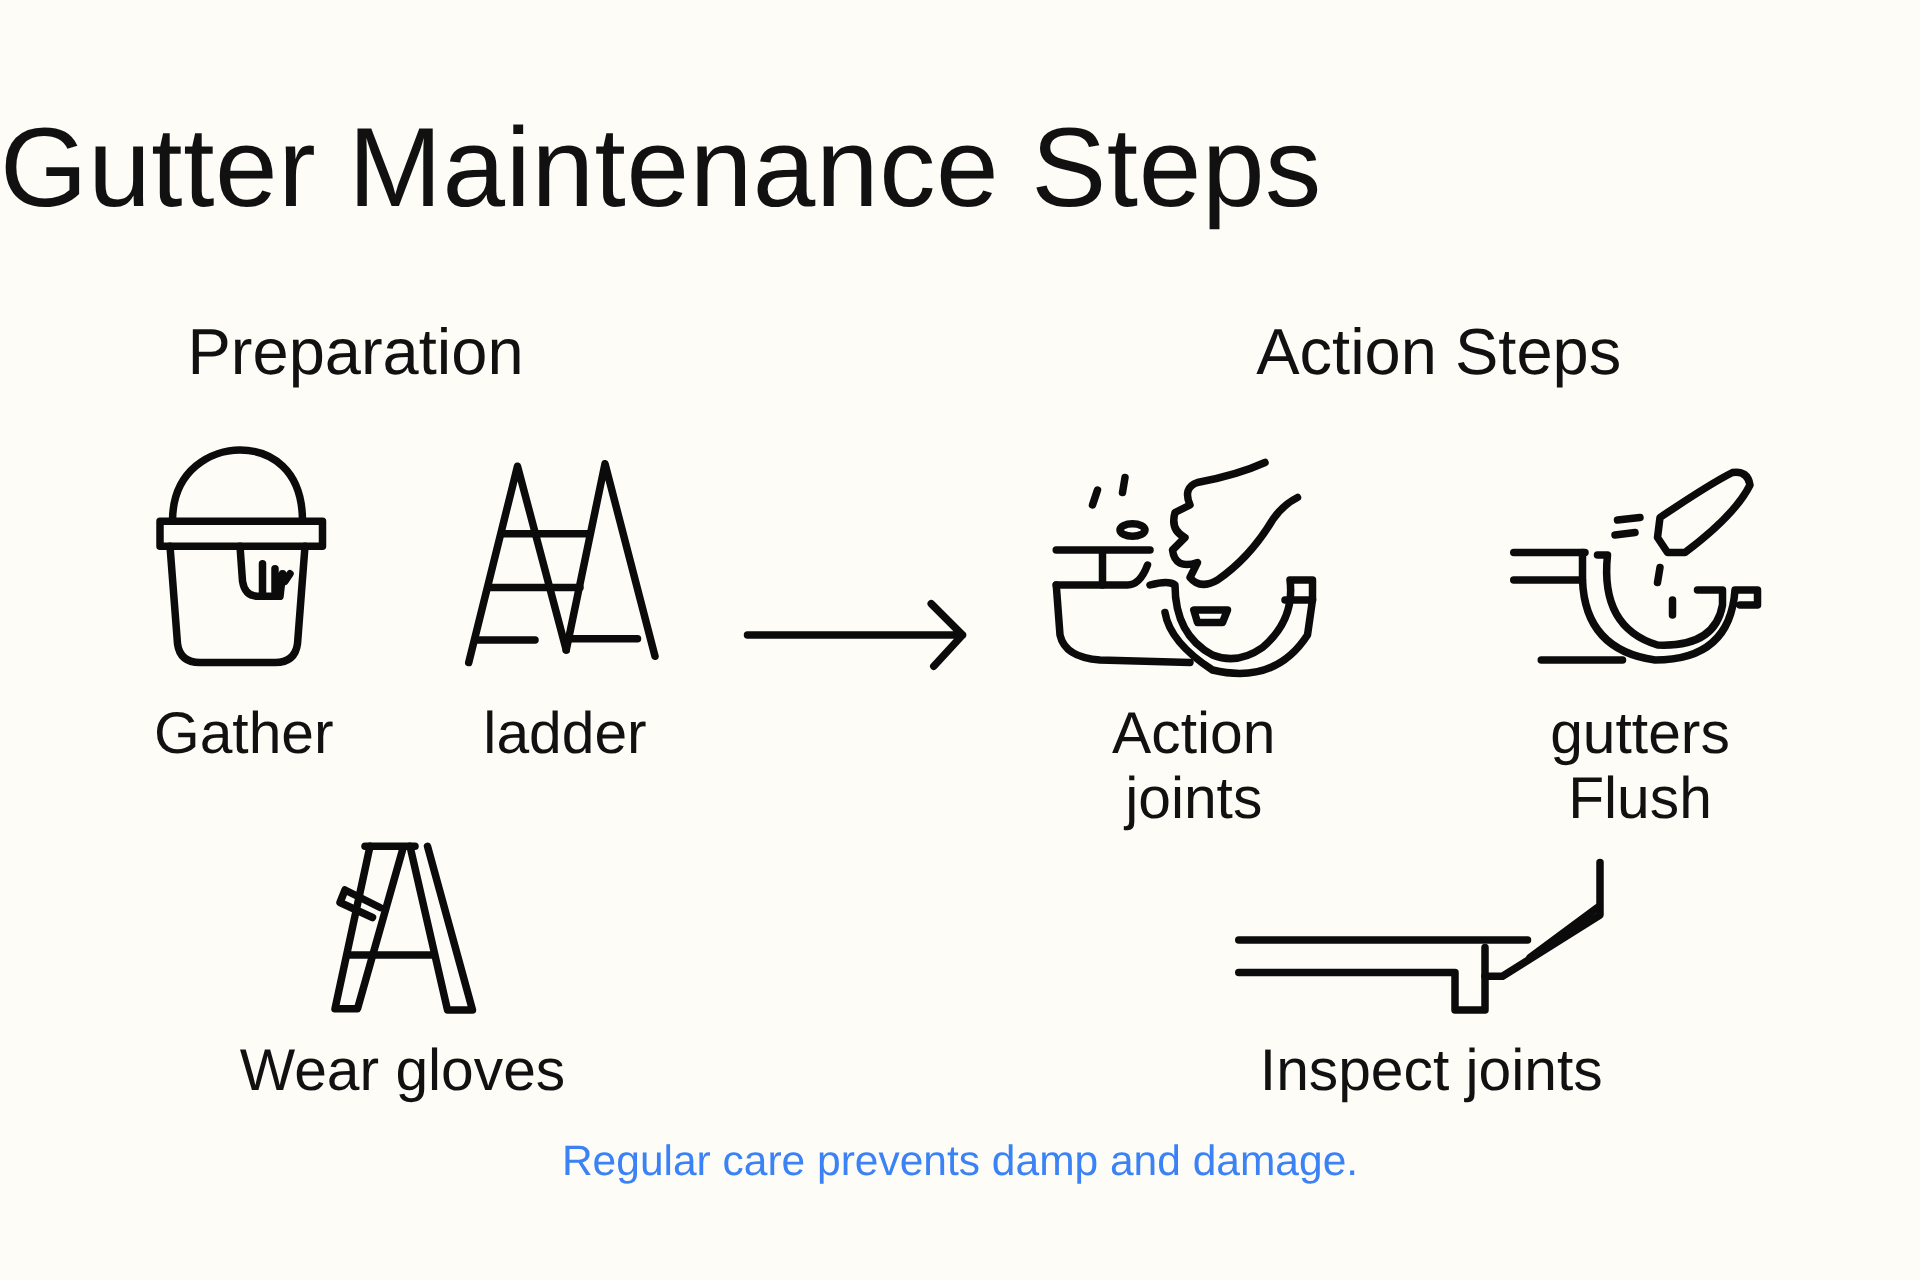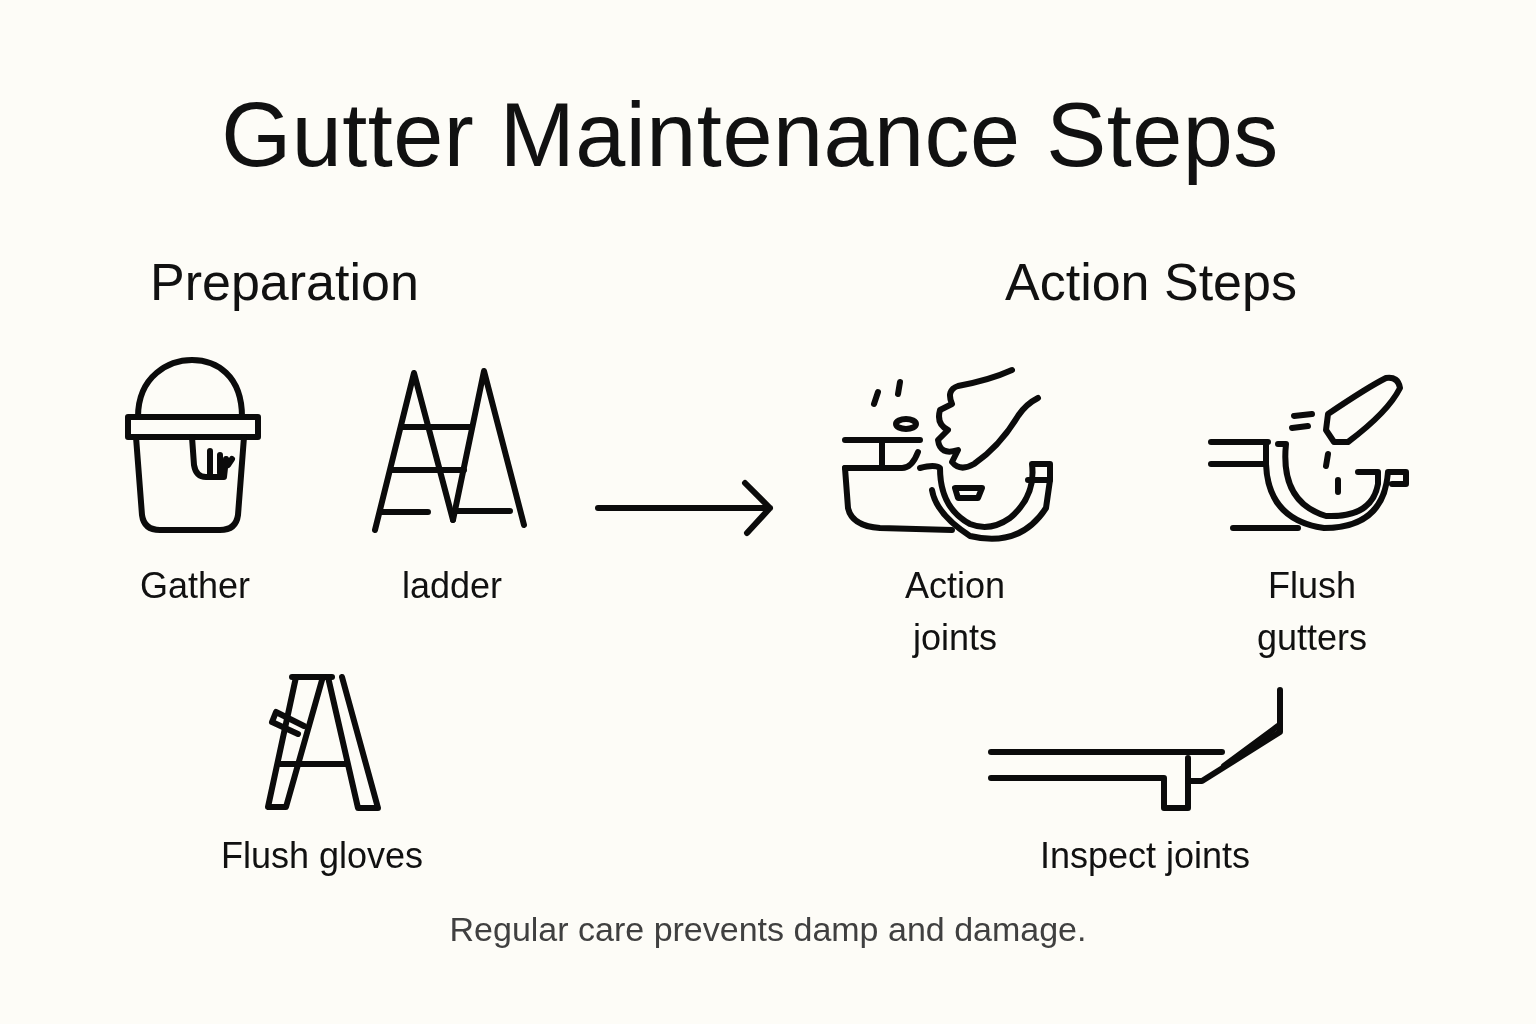--- a/index.html
+++ b/index.html
@@ -2,26 +2,26 @@
 <html><head>
 <meta charset="utf-8">
 <style>
   html, body { margin:0; padding:0; }
   body {
     width:1536px; height:1024px; position:relative; overflow:hidden;
     background:#fdfcf7; color:#111;
     font-family:"Liberation Sans", "DejaVu Sans", sans-serif;
   }
   .abs { position:absolute; }
-  .title { left:0; width:1500px; top:84px; text-align:center; font-size:90px; font-weight:500; letter-spacing:0.5px; }
+  .title { left:0; width:1500px; top:84px; text-align:left; font-size:90px; font-weight:500; letter-spacing:0.5px; }
   .section { font-size:52px; font-weight:400; }
   .sec-prep { left:150px; top:252px; }
   .sec-action { left:1005px; top:252px; }
-  .label { font-size:36px; text-align:center; line-height:52px; font-weight:500; }
-  .caption { left:0; width:1536px; top:910px; text-align:center; font-size:34px; color:#404040; }
+  .label { font-size:47px; text-align:center; line-height:52px; font-weight:500; }
+  .caption { left:0; width:1536px; top:910px; text-align:center; font-size:34px; color:#3b82f6; }
   svg.icon { position:absolute; overflow:visible; }
   svg.icon * { fill:none; stroke:#0b0b0b; stroke-width:6; stroke-linecap:round; stroke-linejoin:round; }
 </style>
 </head>
 <body>
 
 <div class="abs title">Gutter Maintenance Steps</div>
 
 <div class="abs section sec-prep">Preparation</div>
 <div class="abs section sec-action">Action Steps</div>
@@ -45,21 +45,21 @@
   <div>ladder</div>
 </div>
 
 <svg class="icon" style="left:262px;top:672px" width="125" height="145" viewBox="0 0 125 145">
   <path d="M30 5 L70 5"></path>
   <path d="M34 5 L6 135 L24 135 L60 8"></path>
   <path d="M66 5 L96 136 L116 136 L80 5"></path>
   <path d="M18 92 L84 92"></path>
   <path d="M14 40 L10 50 L36 62 M14 40 L42 54"></path>
 </svg>
-<div class="abs label" style="left:172px;top:830px;width:300px">Flush gloves</div>
+<div class="abs label" style="left:172px;top:830px;width:300px">Wear gloves</div>
 
 <svg class="icon" style="left:595px;top:478px" width="185" height="60" viewBox="0 0 185 60">
   <path d="M3 30 L175 30 M150 5 L175 30 L152 55"></path>
 </svg>
 
 <svg class="icon" style="left:840px;top:368px" width="230" height="170" viewBox="0 0 230 170">
   <path d="M5 72 L60 72 L80 72 M42 72 L42 100"></path>
   <path d="M5 100 L62 100 Q72 100 78 84"></path>
   <path d="M5 100 L8 140 Q12 158 40 160 L112 162"></path>
   <path d="M80 100 Q95 96 100 100 Q100 140 130 156 Q150 164 170 150 Q196 128 192 96 L210 96 L210 112 L188 112"></path>
@@ -76,22 +76,22 @@
 
 <svg class="icon" style="left:1208px;top:372px" width="205" height="162" viewBox="0 0 205 162">
   <path d="M3 70 L60 70 M3 92 L58 92"></path>
   <path d="M58 70 L58 92 Q60 148 116 156 Q176 156 180 100 L198 100 L198 112 L184 112"></path>
   <path d="M70 72 L78 72 Q72 130 118 144 Q164 146 170 112 L170 100 L150 100"></path>
   <path d="M25 156 L90 156"></path>
   <path d="M120 42 Q160 15 178 6 Q190 4 192 16 Q180 40 140 70 L126 70 L118 58 Z"></path>
   <path d="M86 44 L104 42 M84 56 L100 54 M120 82 L118 94 M130 108 L130 120"></path>
 </svg>
 <div class="abs label" style="left:1212px;top:560px;width:200px">
+  <div>gutters</div>
   <div>Flush</div>
-  <div>gutters</div>
 </div>
 
 <svg class="icon" style="left:988px;top:686px" width="300" height="130" viewBox="0 0 300 130">
   <path d="M3 66 L234 66"></path>
   <path d="M3 92 L176 92 L176 122 L200 122 L200 72"></path>
   <path d="M200 95 L214 95 L292 46 L292 4"></path>
   <path d="M236 80 L290 40"></path>
 </svg>
 <div class="abs label" style="left:975px;top:830px;width:340px">Inspect joints</div>
 

